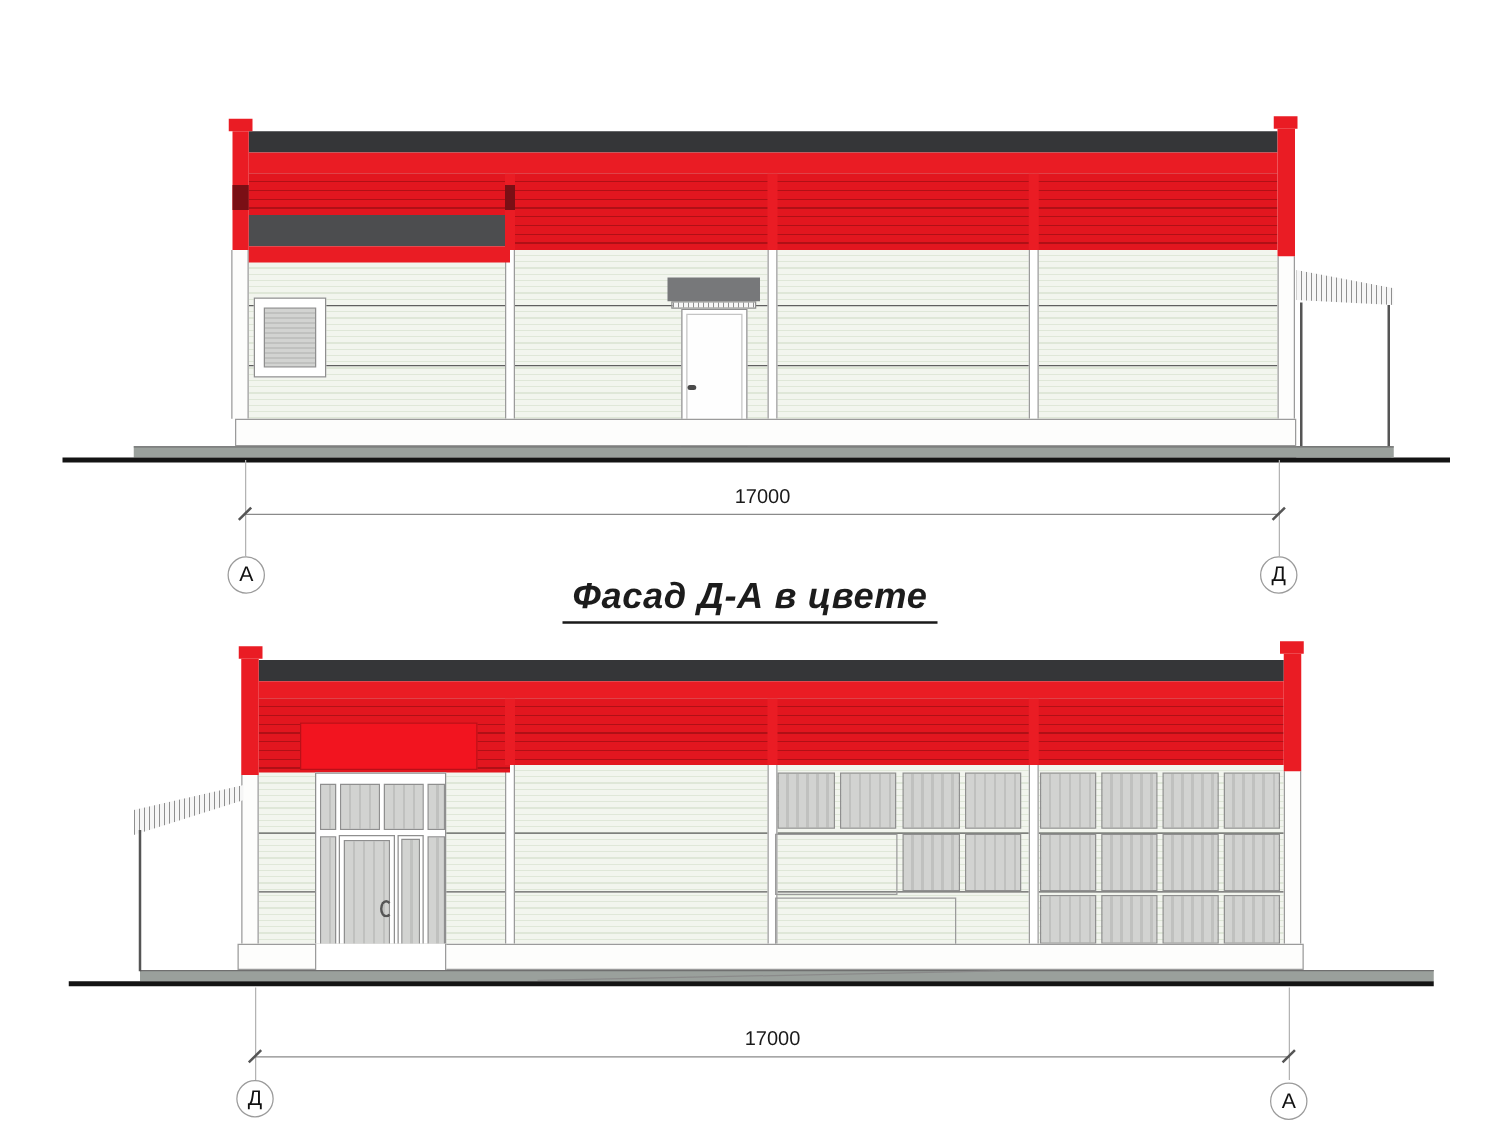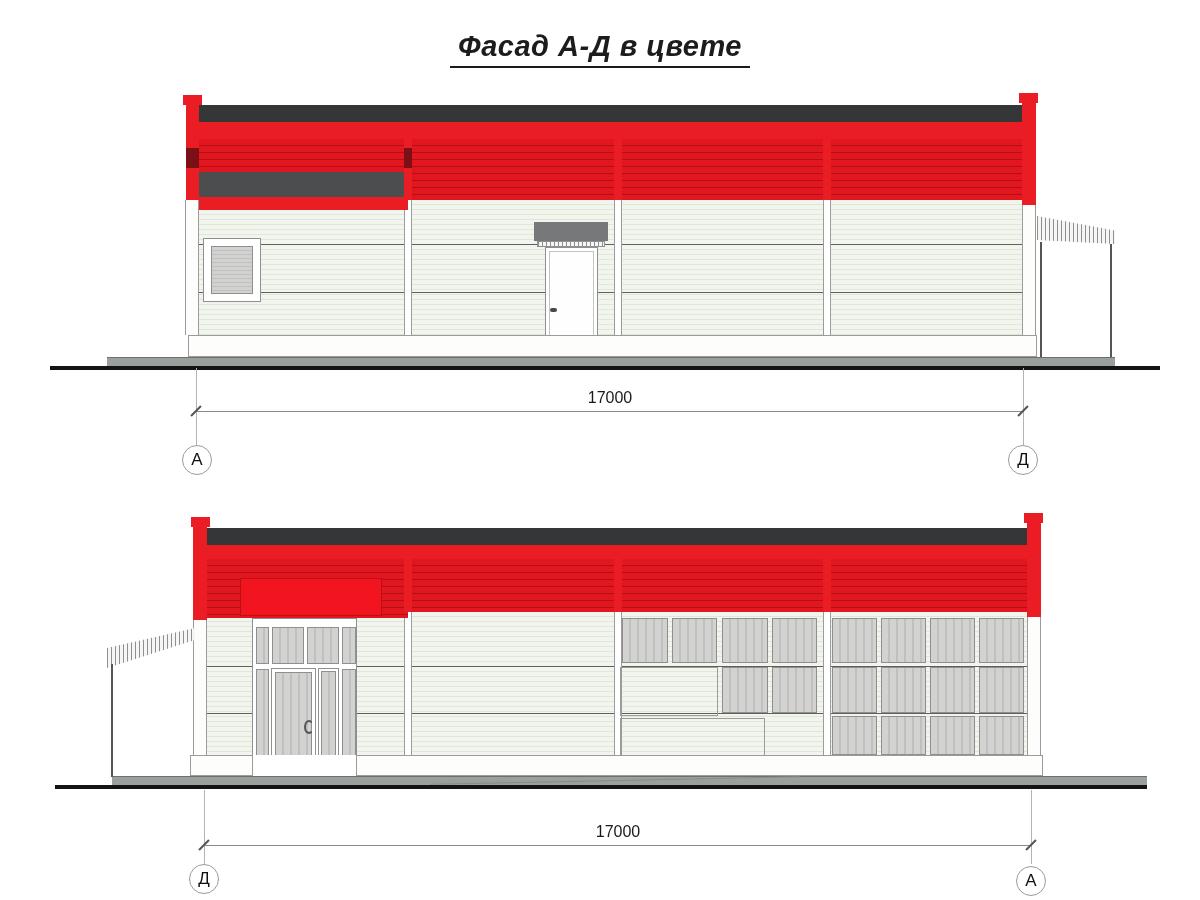--- a/index.html
+++ b/index.html
@@ -40,23 +40,20 @@
   .tick{width:14px;height:2px;background:var(--tick);transform:rotate(-45deg)}
   .dim-label{font-size:16px;text-align:center;color:#1a1a1a}
   .circle{width:30px;height:30px;border:1px solid var(--line);border-radius:50%;background:#fff;text-align:center;font-size:17px;line-height:28px;color:#111}
   .canopy{background:var(--canopy)}
 </style>
 </head>
 <body>
 
 <div class="sheet">
 
-  <div class="abs title-row" style="top:30px">
-    <span class="title">Фасад А-Д в цвете</span>
-  </div>
 
   <div class="abs" style="left:0;top:0;width:1200px;height:470px">
 
     <i class="abs white-siding" style="left:199px;top:200px;width:823px;height:135px"></i>
     <i class="abs joint" style="left:199px;top:244px;width:823px"></i>
     <i class="abs joint" style="left:199px;top:292px;width:823px"></i>
     <i class="abs white-strip" style="left:404px;top:200px;width:8px;height:135px"></i>
     <i class="abs white-strip" style="left:614px;top:200px;width:8px;height:135px"></i>
     <i class="abs white-strip" style="left:823px;top:200px;width:8px;height:135px"></i>
     <i class="abs trim" style="left:185px;top:200px;width:14px;height:135px"></i>
@@ -102,20 +99,23 @@
     <i class="abs ext-line" style="left:196px;top:368px;height:77px"></i>
     <i class="abs ext-line" style="left:1023px;top:368px;height:77px"></i>
     <i class="abs dim-line" style="left:196px;top:411px;width:828px"></i>
     <i class="abs tick" style="left:189px;top:410px"></i>
     <i class="abs tick" style="left:1016px;top:410px"></i>
     <span class="abs dim-label" style="left:196px;top:389px;width:828px">17000</span>
     <span class="abs circle" style="left:182px;top:445px">А</span>
     <span class="abs circle" style="left:1008px;top:445px">Д</span>
   </div>
 
+  <div class="abs title-row" style="top:461px">
+    <span class="title">Фасад Д-А в цвете</span>
+  </div>
 
   <div class="abs" style="left:0;top:470px;width:1200px;height:430px">
 
     <i class="abs white-siding" style="left:195px;top:142px;width:832px;height:143px"></i>
     <i class="abs joint" style="left:195px;top:196px;width:832px"></i>
     <i class="abs joint" style="left:195px;top:243px;width:832px"></i>
     <i class="abs white-strip" style="left:404px;top:142px;width:8px;height:143px"></i>
     <i class="abs white-strip" style="left:614px;top:142px;width:8px;height:143px"></i>
     <i class="abs white-strip" style="left:823px;top:142px;width:8px;height:143px"></i>
     <i class="abs trim" style="left:193px;top:150px;width:14px;height:135px"></i>

